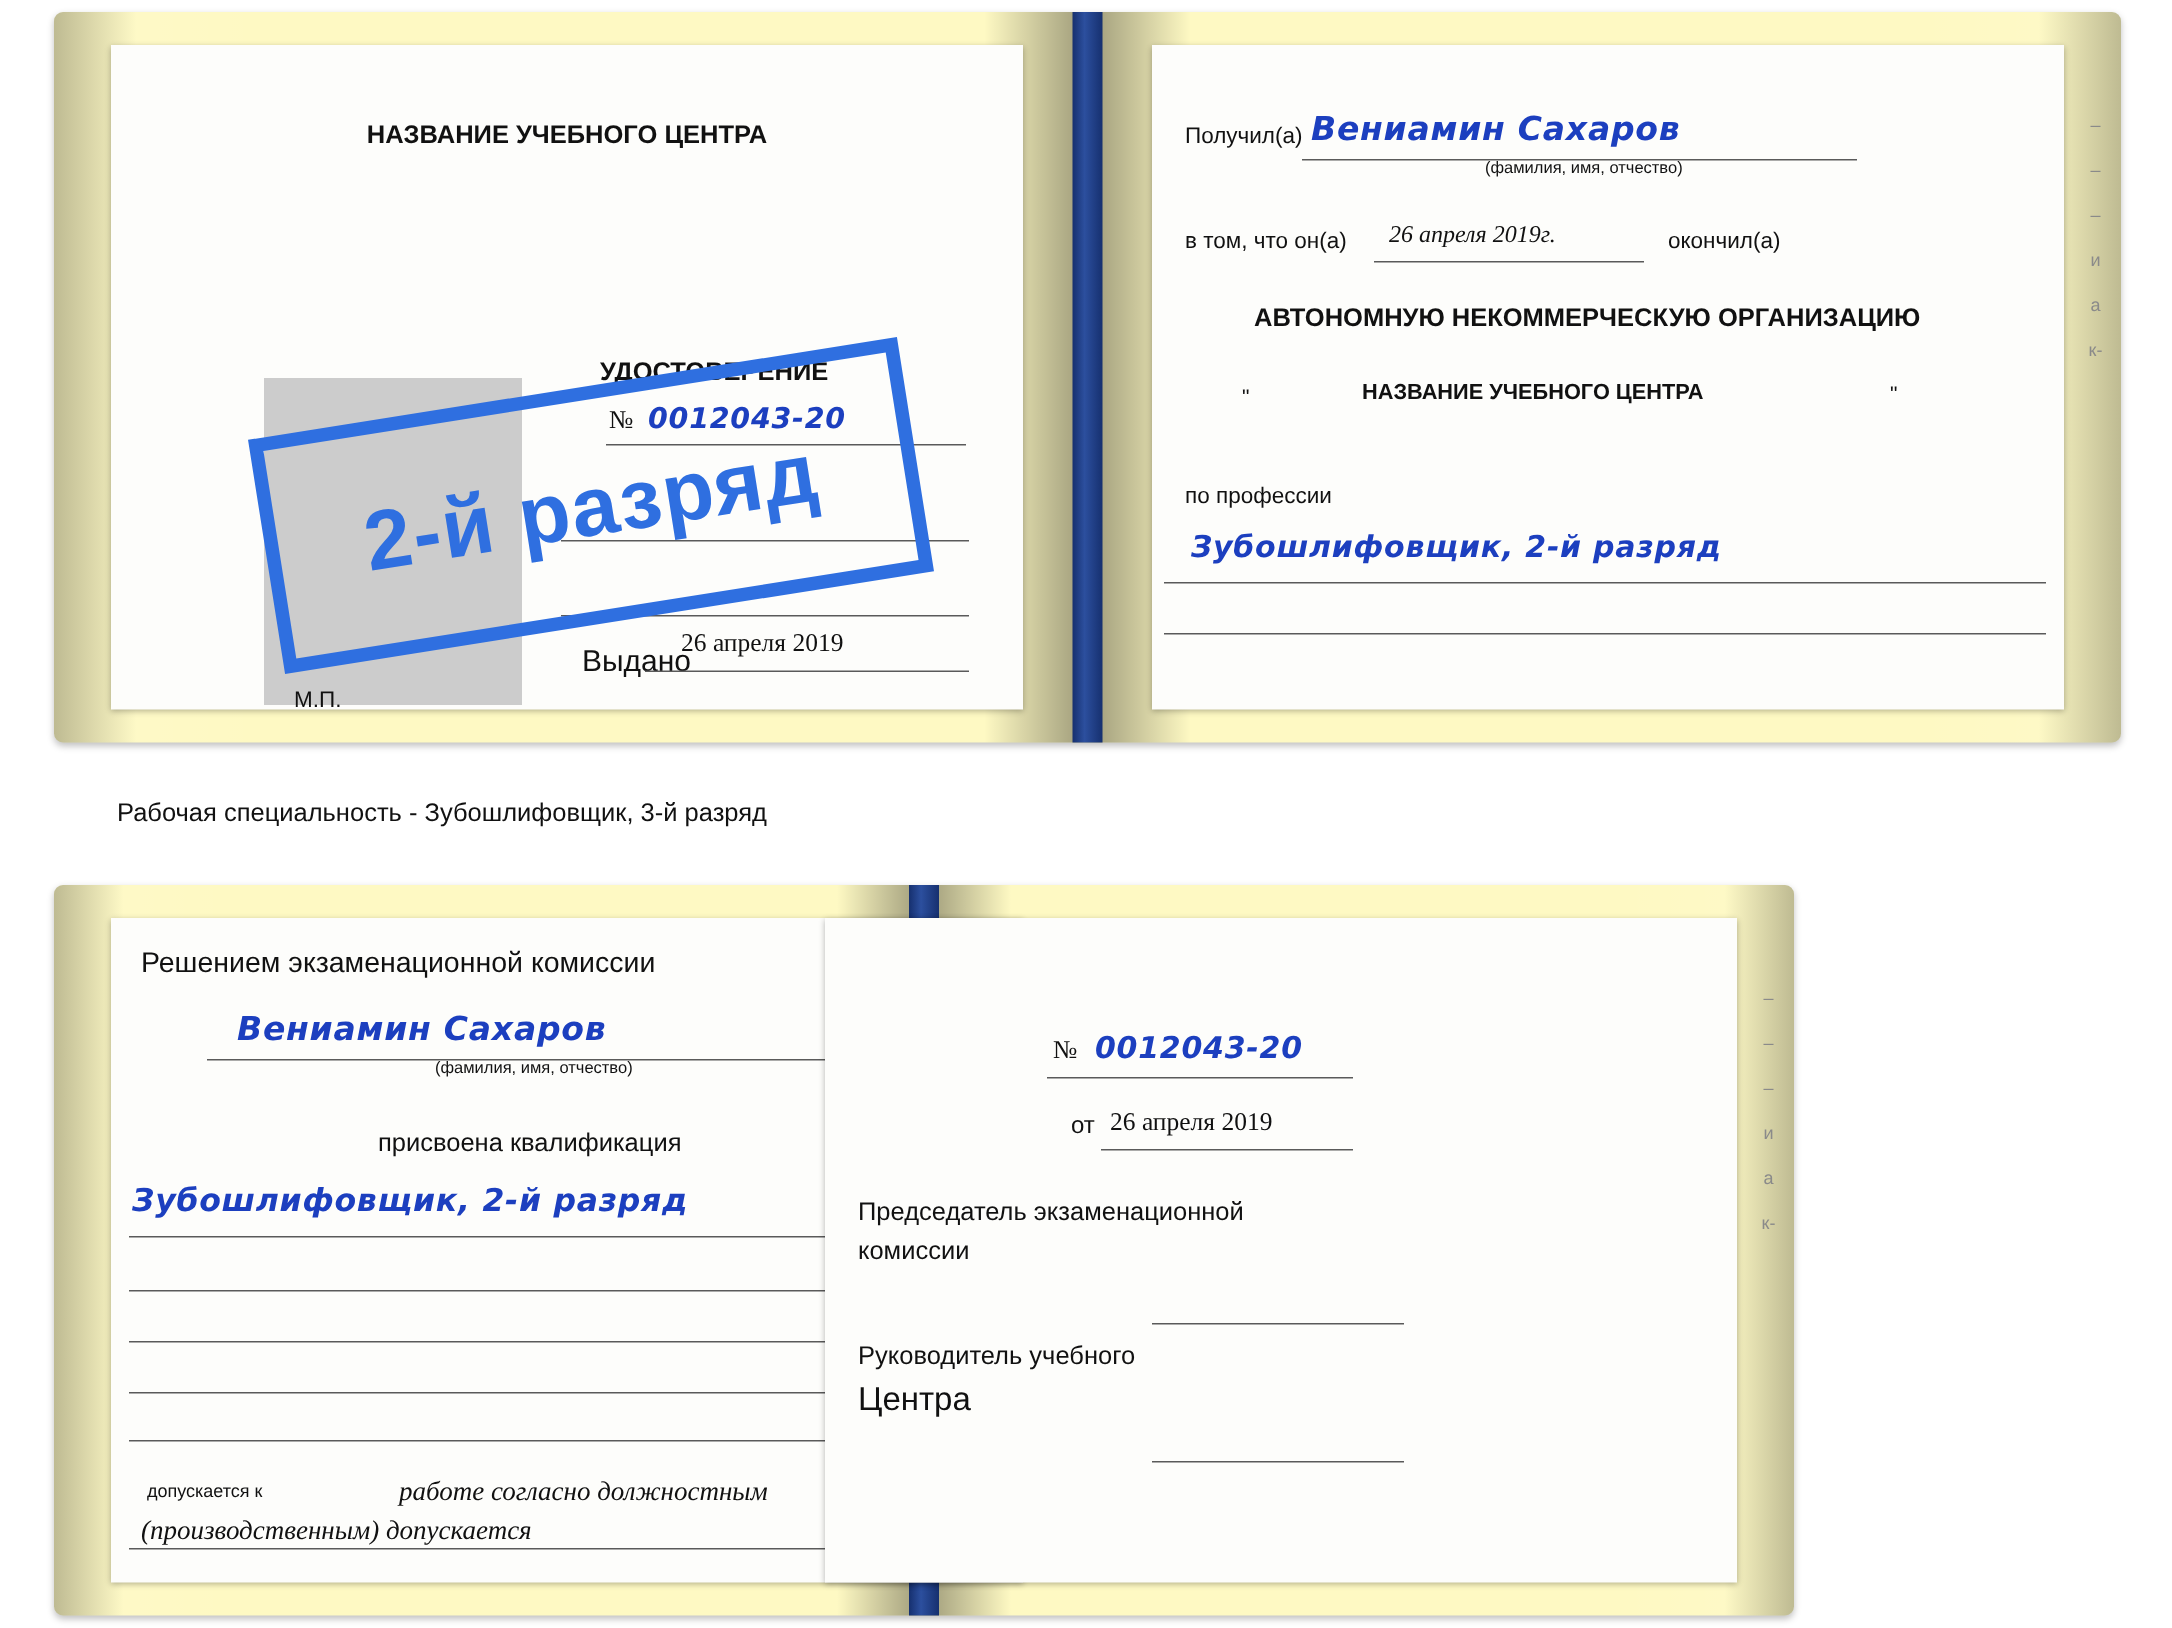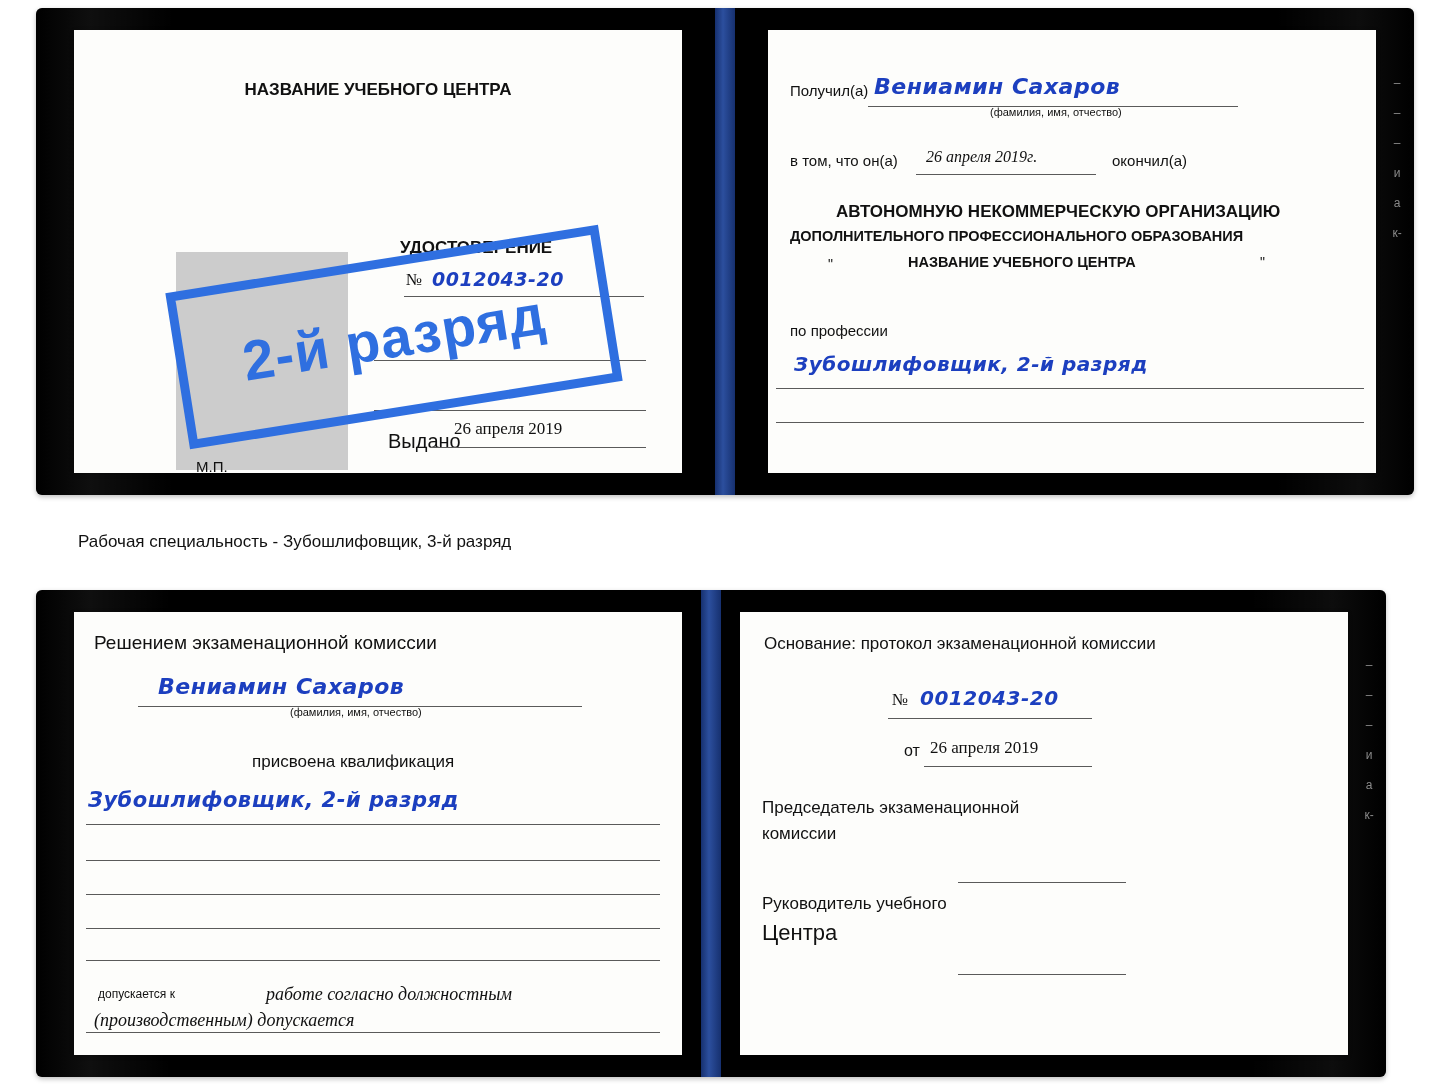--- a/index.html
+++ b/index.html
@@ -12,26 +12,26 @@
     position: relative;
     width: 1448px;
     height: 1085px;
     overflow: hidden;
     background: #ffffff;
   }
 
   
   .book {
     position: absolute;
-    background: #000000;
+    background: #fef9c3;
     border-radius: 6px;
     box-shadow: 0 2px 5px rgba(0,0,0,0.25);
   }
   .book.top { left: 36px; top: 8px; width: 1378px; height: 487px; }
-  .book.bottom { left: 36px; top: 590px; width: 1350px; height: 487px; }
+  .book.bottom { left: 36px; top: 590px; width: 1160px; height: 487px; }
 
   
   .cover-shade {
     position: absolute;
     inset: 0;
     background:
       linear-gradient(90deg, rgba(0,0,0,0.25) 0%, rgba(255,255,255,0.06) 4%, rgba(0,0,0,0.0) 10%,
         rgba(0,0,0,0.0) 45%, rgba(0,0,0,0.35) 49.5%, rgba(0,0,0,0.35) 50.5%, rgba(0,0,0,0.0) 55%,
         rgba(0,0,0,0.0) 90%, rgba(255,255,255,0.05) 96%, rgba(0,0,0,0.25) 100%);
     border-radius: 6px;
@@ -176,21 +176,20 @@
         <div class="t hand" style="left:106px; top:44px; font-size:22px;">Вениамин Сахаров</div>
         <div class="line" style="left:100px; top:76px; width:370px;"></div>
         <div class="t" style="left:222px; top:76px; font-size:11px;">(фамилия, имя, отчество)</div>
 
         <div class="t" style="left:22px; top:122px; font-size:15px;">в том, что он(а)</div>
         <div class="t typed" style="left:158px; top:118px; font-size:16px; font-style:italic;">26 апреля 2019г.</div>
         <div class="line" style="left:148px; top:144px; width:180px;"></div>
         <div class="t" style="left:344px; top:122px; font-size:15px;">окончил(а)</div>
 
         <div class="t bold" style="left:40px; top:172px; font-size:17px;margin-left:28px;">АВТОНОМНУЮ НЕКОММЕРЧЕСКУЮ ОРГАНИЗАЦИЮ</div>
-        <div class="t bold" style="left:22px; top:198px; font-size:14.5px;">ДОПОЛНИТЕЛЬНОГО ПРОФЕССИОНАЛЬНОГО ОБРАЗОВАНИЯ</div>
         <div class="t" style="left:60px; top:226px; font-size:14px;">"</div>
         <div class="t bold" style="left:140px; top:224px; font-size:14.5px;">НАЗВАНИЕ УЧЕБНОГО ЦЕНТРА</div>
         <div class="t" style="left:492px; top:224px; font-size:14px;">"</div>
 
         <div class="t" style="left:22px; top:292px; font-size:15px;">по профессии</div>
         <div class="t hand" style="left:26px; top:322px; font-size:20px;">Зубошлифовщик, 2-й разряд</div>
 
         <div class="line" style="left:8px; top:358px; width:588px;"></div>
         <div class="line" style="left:8px; top:392px; width:588px;"></div>
       </div>
@@ -234,21 +233,20 @@
 
         <div class="t" style="left:24px; top:375px; font-size:12px;">допускается к</div>
         <div class="t typed" style="left:152px; top:372px; font-size:18px; font-style:italic;margin-left:40px;">работе согласно должностным</div>
         <div class="t typed" style="left:20px; top:398px; font-size:18px; font-style:italic;">(производственным) допускается</div>
         <div class="line" style="left:12px; top:420px; width:574px;"></div>
       </div>
     </div>
 
     <div class="page-sheet sheet-right">
       <div class="sheet-inner">
-        <div class="t" style="left:24px; top:22px; font-size:17px;">Основание: протокол экзаменационной комиссии</div>
 
         <div class="t typed" style="left:152px; top:78px; font-size:17px;">№</div>
         <div class="t hand" style="left:180px; top:74px; font-size:20px;">0012043-20</div>
         <div class="line" style="left:148px; top:106px; width:204px;"></div>
 
         <div class="t" style="left:164px; top:130px; font-size:16px;">от</div>
         <div class="t typed" style="left:190px; top:126px; font-size:17px;">26 апреля 2019</div>
         <div class="line" style="left:184px; top:154px; width:168px;"></div>
 
         <div class="t" style="left:22px; top:186px; font-size:17px;">Председатель экзаменационной</div>

